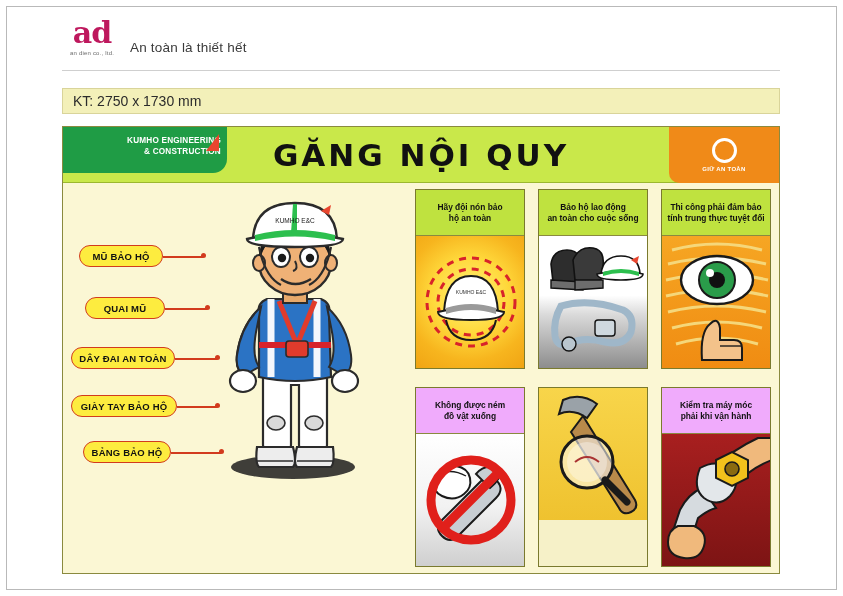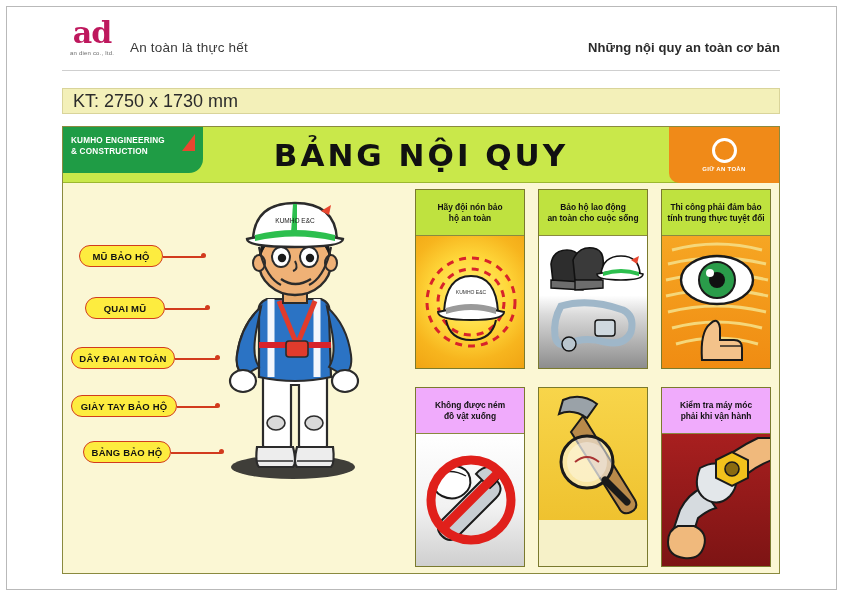--- a/index.html
+++ b/index.html
@@ -76,21 +76,21 @@
     position: absolute;
     left: 62px; top: 88px;
     width: 718px; height: 26px;
     background: #f3f0b9;
     border: 1px solid #d9d49a;
     display: flex;
     align-items: center;
     padding-left: 10px;
   }
   .size-bar span {
-    font-size: 18px;
+    font-size: 14px;
     color: #2b2b2b;
   }
 
   
   .poster {
     position: absolute;
     left: 62px; top: 126px;
     width: 718px; height: 448px;
     background: #fbf7d4;
     border: 1px solid #8a8a3f;
@@ -110,24 +110,25 @@
     font-size: 31px;
     font-weight: 700;
     color: #111111;
     letter-spacing: 3px;
     font-family: "DejaVu Sans", sans-serif;
   }
   
   .kumho-tab {
     position: absolute;
     left: 0; top: 0;
-    width: 140px; height: 46px;
+    width: 164px; height: 46px;
     background: #1f9c45;
     border-bottom-right-radius: 14px;
     padding: 8px 6px 0 8px;
+    text-align: right;
   }
   .kumho-tab .l1, .kumho-tab .l2 {
     font-size: 8.2px;
     font-weight: 700;
     color: #ffffff;
     letter-spacing: 0.2px;
     line-height: 11px;
   }
   .kumho-swoosh {
     position: absolute;
@@ -241,33 +242,32 @@
 <body>
 
 <div id="page">
   <div class="page-frame"></div>
 
   <div class="header">
     <div class="logo-block">
       <div class="logo-mark">ad</div>
       <div class="logo-sub">an dien co., ltd.</div>
     </div>
-    <div class="header-slogan">An toàn là thực hết</div>
-    <div class="header-right">Những nội quy an toàn cơ bản</div>
+    <div class="header-slogan">An toàn là thiết hết</div>
   </div>
   <div class="header-rule"></div>
 
   <div class="size-bar">
     <span>KT:  2750 x 1730 mm</span>
   </div>
 
   <div class="poster">
 
     <div class="poster-top"></div>
-    <div class="poster-title">BẢNG NỘI QUY</div>
+    <div class="poster-title">GĂNG NỘI QUY</div>
 
     <div class="kumho-tab">
       <div class="l1">KUMHO ENGINEERING</div>
       <div class="l2">&amp; CONSTRUCTION</div>
       <div class="kumho-swoosh"></div>
     </div>
 
     <div class="badge">
       <div class="badge-ring"></div>
       <div class="badge-text">GIỮ AN TOÀN</div>

